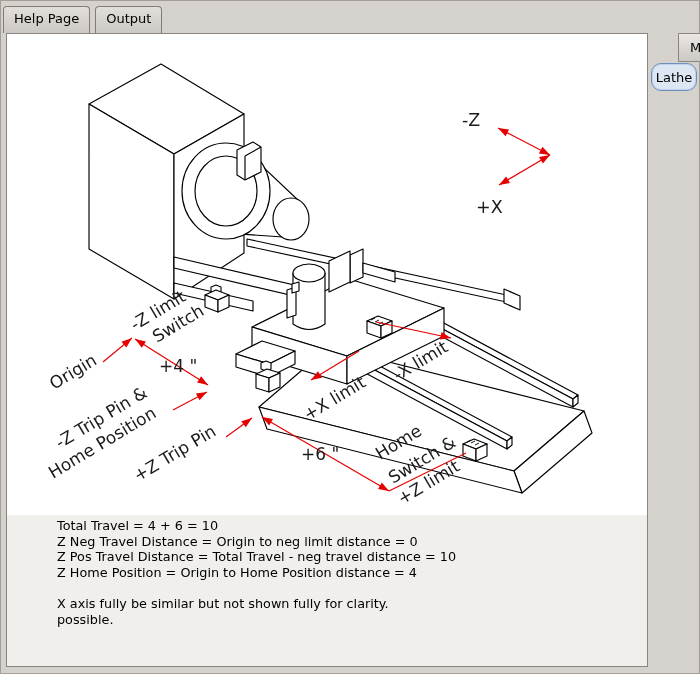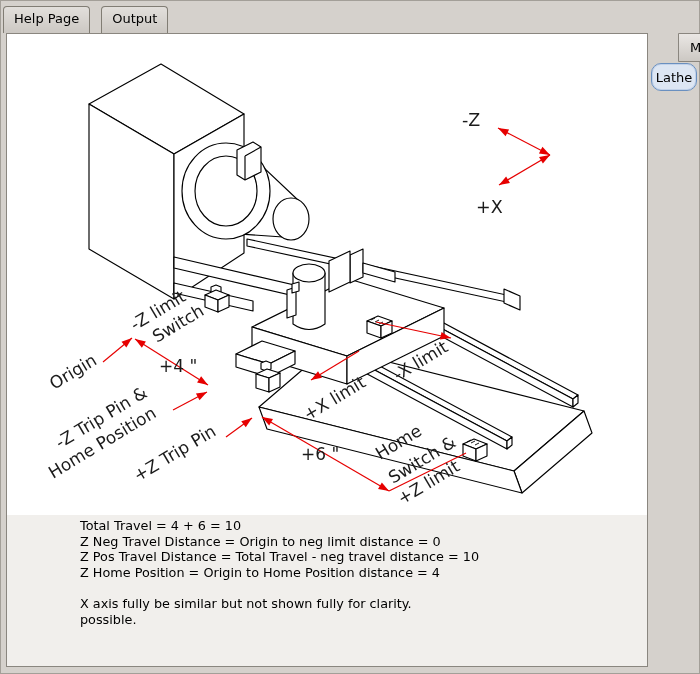--- a/index.html
+++ b/index.html
@@ -7,21 +7,21 @@
     width:700px; height:674px; position:relative; overflow:hidden;
     background:#d5d1cc;
     font-family:"DejaVu Sans","Liberation Sans",sans-serif;
     -webkit-font-smoothing:antialiased;
   }
   .outer-frame { position:absolute; inset:0; border:1px solid #a39f98; box-sizing:border-box; }
 
   
   .tabbar { position:absolute; left:3px; top:0; height:33px; display:flex; align-items:flex-end; z-index:5; }
   .tab {
-    box-sizing:border-box; margin-right:11px; height:27px; padding:4px 10px 14px;
+    box-sizing:border-box; margin-right:5px; height:27px; padding:4px 10px 14px;
     font-size:13px; color:#000; cursor:default;
     background:linear-gradient(#e2dfdb,#ccc8c3);
     border:1px solid #817d74; border-bottom:none; border-radius:4px 4px 0 0;
   }
   .tab.active {
     height:32px; padding-top:6px;
     background:#f4f2f0;
     border:1px solid #6f6b63; border-bottom:none;
     border-top:4px solid #5d8bc8; border-radius:5px 5px 0 0;
     box-shadow:inset 0 1px 0 #9db9dd;
@@ -30,21 +30,21 @@
   
   .page {
     position:absolute; left:6px; top:33px; width:642px; height:634px;
     background:#ffffff; border:1px solid #8a867f; box-sizing:border-box;
   }
   .diagram-area { position:absolute; left:0; top:0; width:640px; height:481px; background:#fff; }
   .info-panel {
     position:absolute; left:0; top:481px; width:640px; height:151px;
     background:#f1efec; padding-top:3px; box-sizing:border-box;
   }
-  .info-line { margin-left:73px; font-size:12.8px; line-height:15.6px; color:#000; white-space:pre; }
+  .info-line { margin-left:50px; font-size:12.8px; line-height:15.6px; color:#000; white-space:pre; }
   .info-line.blank { height:15.6px; }
 
   
   .mill-tab {
     position:absolute; left:678px; top:33px; width:46px; height:29px;
     background:linear-gradient(#eae7e4,#ccc8c3);
     border:1px solid #8a867f; border-radius:0 4px 4px 0; box-sizing:border-box;
     font-size:13px; color:#000; display:flex; align-items:center; justify-content:center; cursor:default;
   }
   .lathe-tab {

